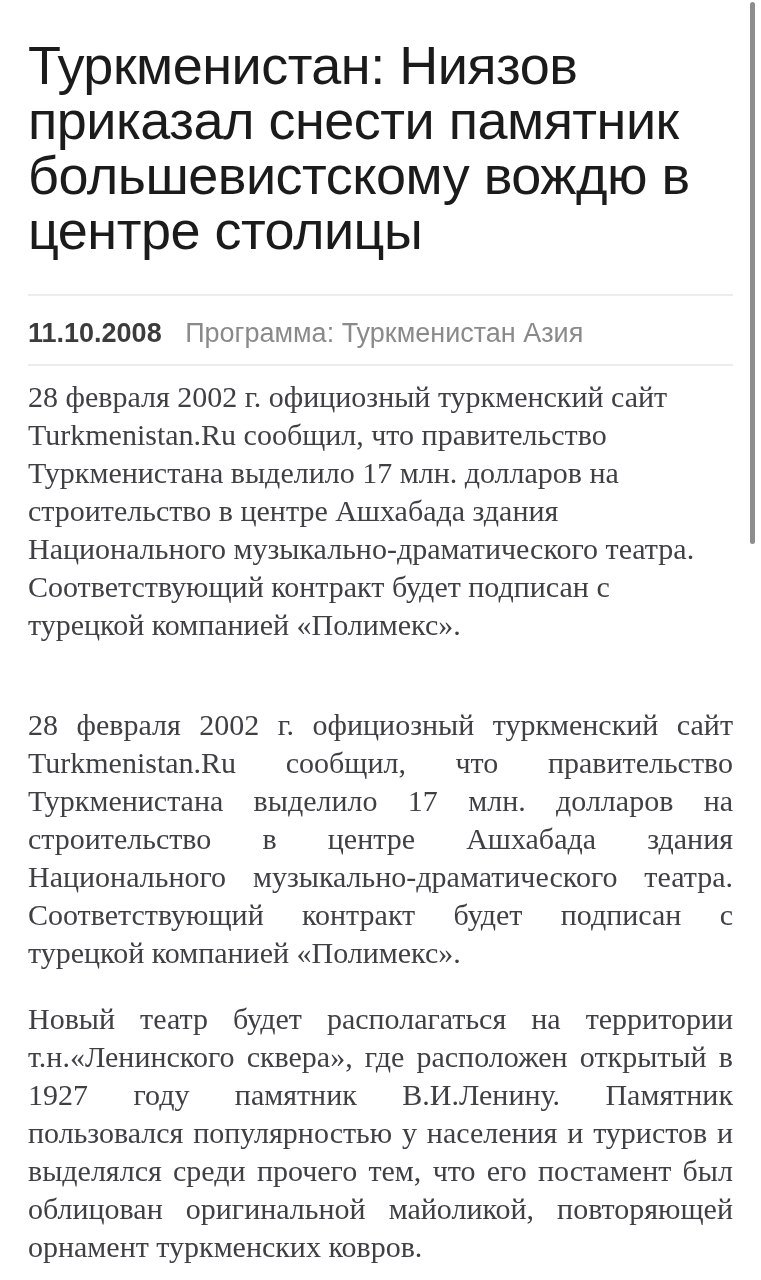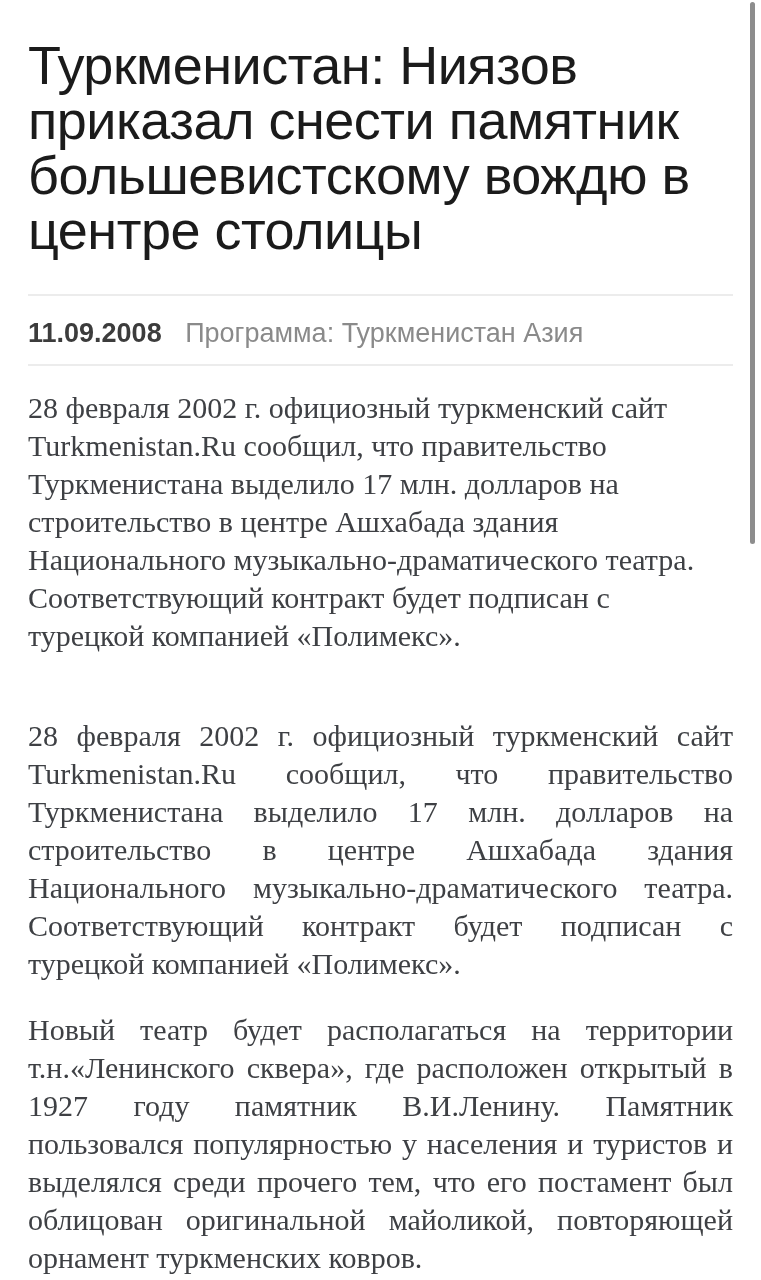--- a/index.html
+++ b/index.html
@@ -51,21 +51,21 @@
     color: var(--date);
     margin-right: 16px;
   }
   .program {
     font-weight: 400;
     color: var(--category);
     text-decoration: none;
     cursor: pointer;
   }
   .article {
-    padding-top: 23px;
+    padding-top: 12px;
     font-family: "Liberation Serif", serif;
     font-size: 30px;
     line-height: 38px;
     color: var(--body-text);
   }
   .article p {
     margin: 0 0 28px 0;
     text-align: left;
   }
   .article p.lead {
@@ -88,21 +88,21 @@
 <body>
 
 <div class="page">
 
   <h1 class="title">Туркменистан: Ниязов
 приказал снести памятник
 большевистскому вождю в
 центре столицы</h1>
 
   <div class="meta">
-    <span class="date">11.09.2008</span>
+    <span class="date">11.10.2008</span>
     <a class="program">Программа: Туркменистан Азия</a>
   </div>
 
   <div class="article">
     <p class="lead">28 февраля 2002 г. официозный туркменский сайт Turkmenistan.Ru сообщил, что правительство Туркменистана выделило 17 млн. долларов на строительство в центре Ашхабада здания Национального музыкально-драматического театра. Соответствующий контракт будет подписан с турецкой компанией «Полимекс».</p>
     <p class="justify">28 февраля 2002 г. официозный туркменский сайт Turkmenistan.Ru сообщил, что правительство Туркменистана выделило 17 млн. долларов на строительство в центре Ашхабада здания Национального музыкально-драматического театра. Соответствующий контракт будет подписан с турецкой компанией «Полимекс».</p>
     <p class="justify">Новый театр будет располагаться на территории т.н.«Ленинского сквера», где расположен открытый в 1927 году памятник В.И.Ленину. Памятник пользовался популярностью у населения и туристов и выделялся среди прочего тем, что его постамент был облицован оригинальной майоликой, повторяющей орнамент туркменских ковров.</p>
   </div>
 
   <div class="scrollbar-thumb"></div>

